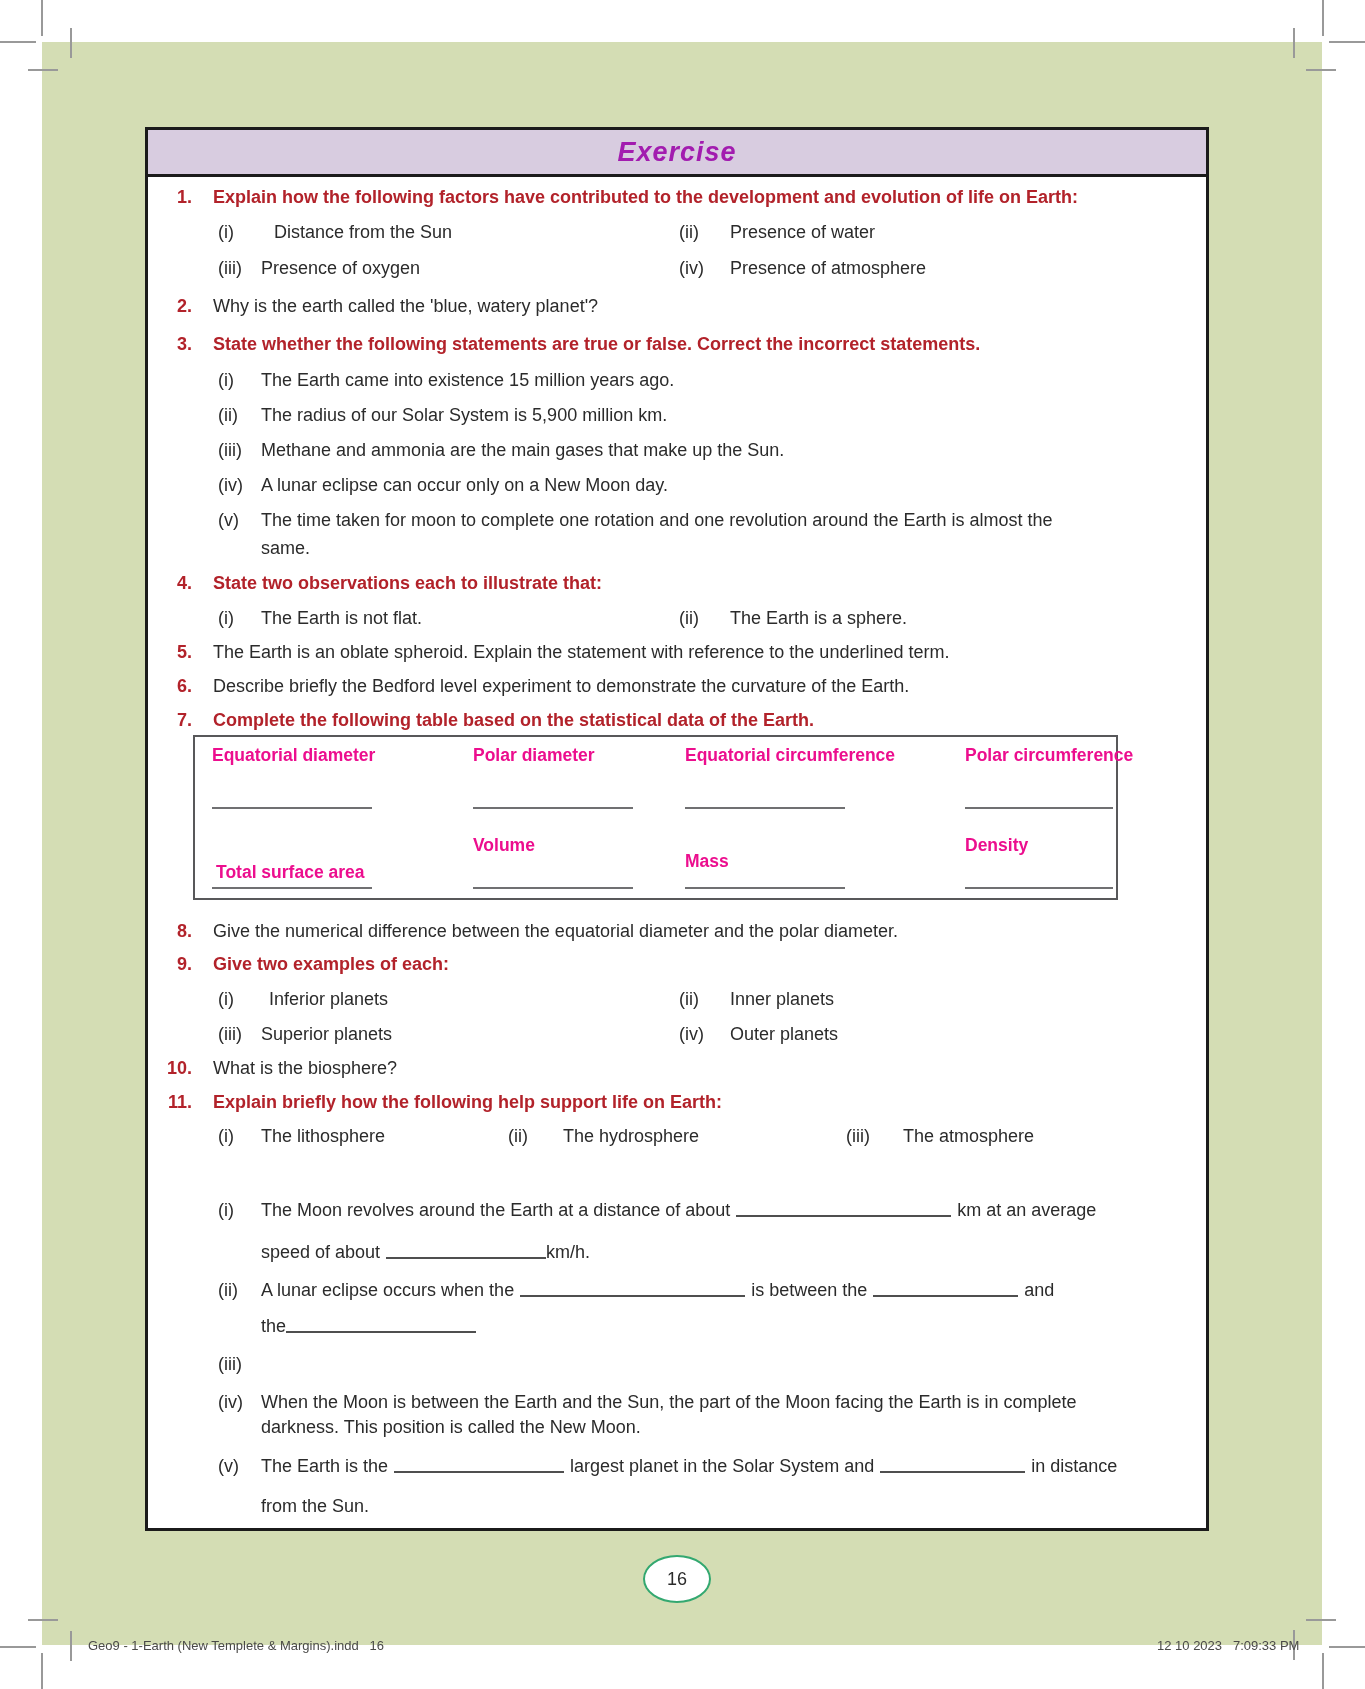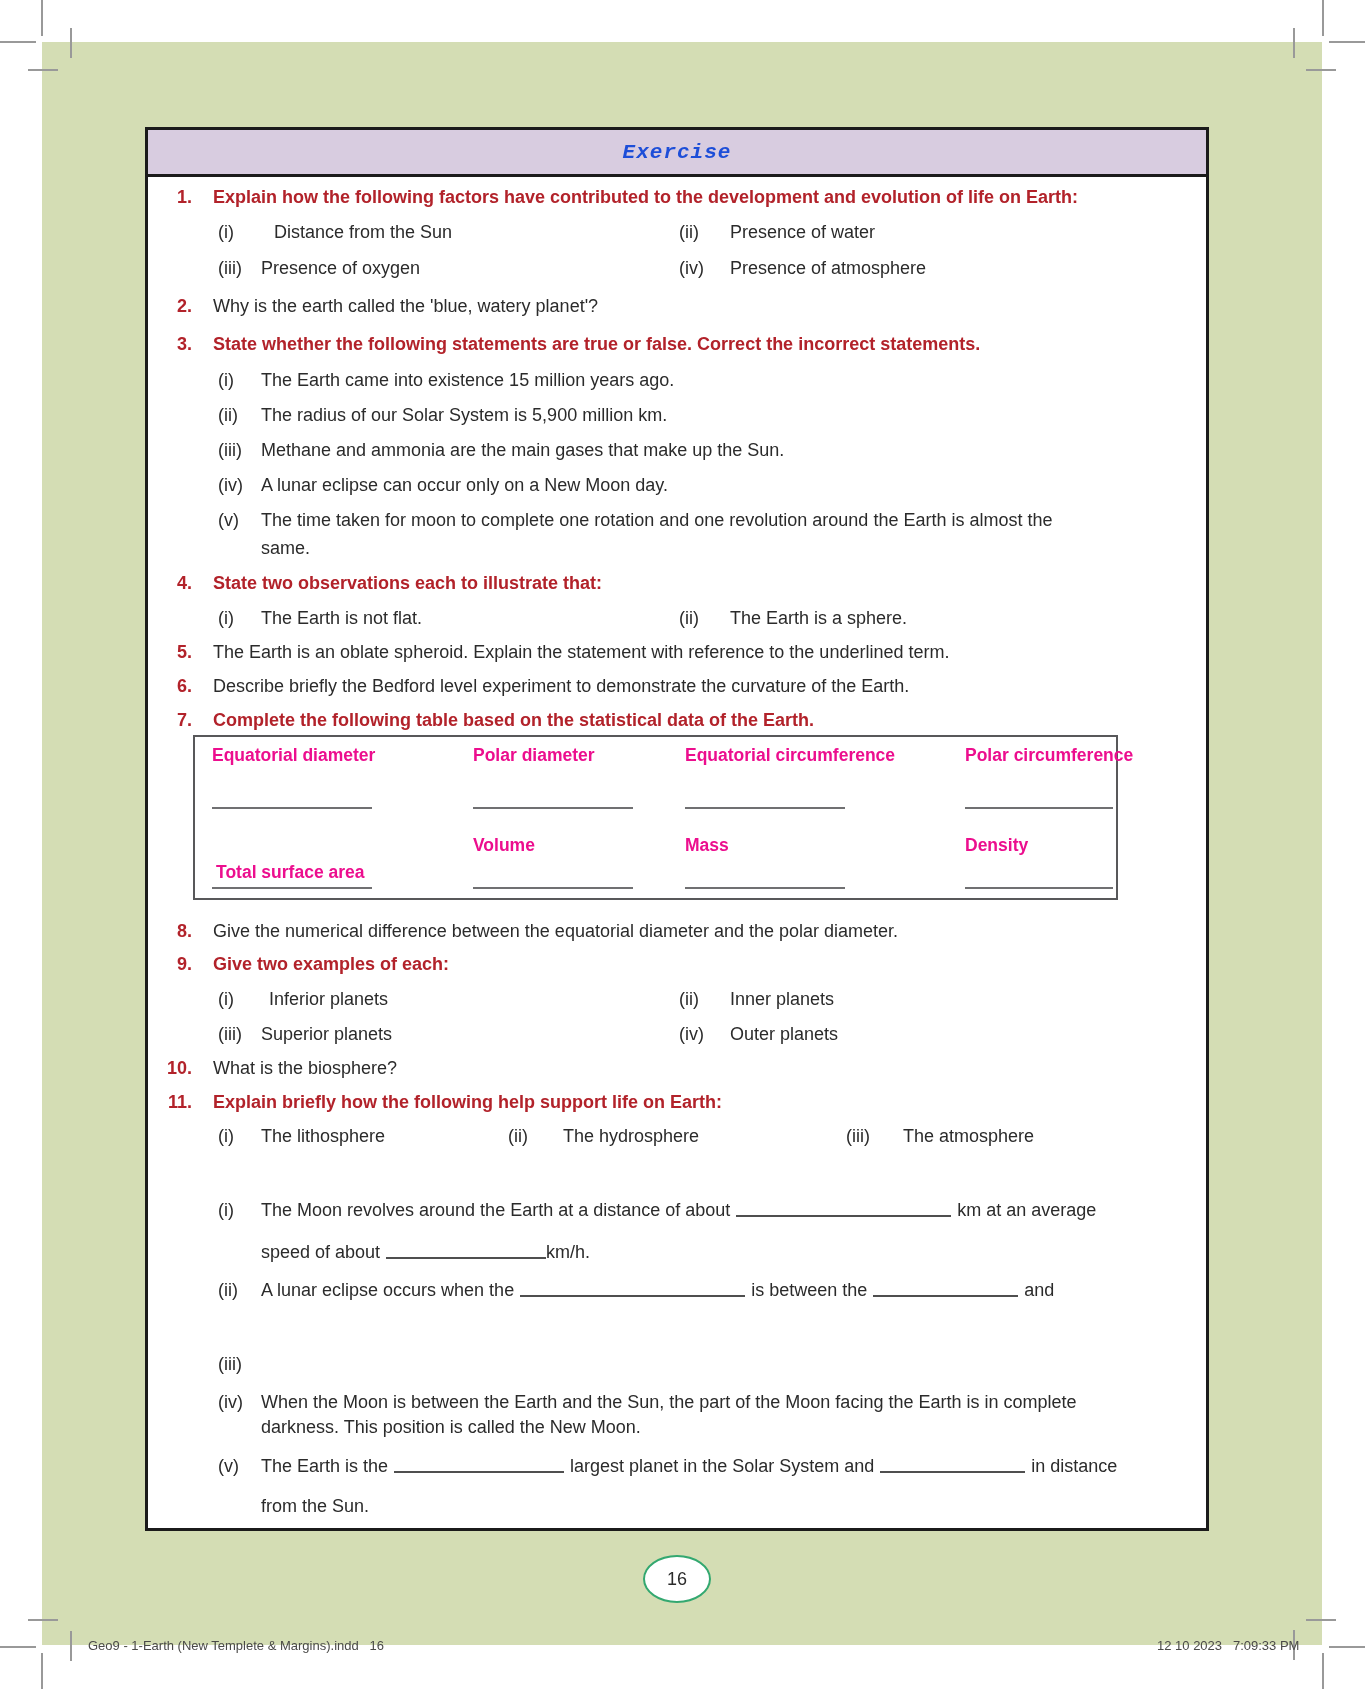--- a/index.html
+++ b/index.html
@@ -11,22 +11,22 @@
   .sheet{position:absolute;left:42px;top:42px;width:1280px;height:1603px;background:#d4ddb4;}
   
   .cm{position:absolute;background:#999;}
   .cm.v{width:2px;}
   .cm.h{height:2px;}
   
   .ex-box{position:absolute;left:145px;top:127px;width:1064px;height:1404px;
     background:#ffffff;border:3px solid #1b1b1b;box-sizing:border-box;}
   .ex-head{height:44px;background:#d8cce0;border-bottom:3px solid #1b1b1b;
     display:flex;align-items:center;justify-content:center;}
-  .ex-title{font-family:Liberation Mono, monospace;font-style:italic;font-weight:bold;
-    font-size:21px;color:#1d4ed8;letter-spacing:1px;}
+  .ex-title{font-family:Liberation Sans, sans-serif;font-style:italic;font-weight:bold;
+    font-size:27px;color:#a21caf;letter-spacing:1px;}
   
   .row{position:absolute;left:0;right:0;font-size:18px;line-height:22px;white-space:nowrap;}
   .qnum{position:absolute;left:0;width:44px;text-align:right;font-weight:bold;color:#b2222a;}
   .qtx{display:block;margin-left:65px;margin-right:12px;}
   .red{color:#b2222a;font-weight:bold;}
   .sm{position:absolute;}
   .st{position:absolute;}
   .ul{}
   .st12{margin-left:113px;margin-right:12px;display:block;}
   .bl{display:inline-block;border-bottom:2px solid #4f4f4f;height:16px;margin:0 6px -1px 6px;}
@@ -154,21 +154,21 @@
     <span class="tl" style="left:17px;top:8px;">Equatorial diameter</span>
     <span class="tl" style="left:278px;top:8px;">Polar diameter</span>
     <span class="tl" style="left:490px;top:8px;">Equatorial circumference</span>
     <span class="tl" style="left:770px;top:8px;">Polar circumference</span>
     <div class="tline" style="left:17px;top:70px;width:160px;"></div>
     <div class="tline" style="left:278px;top:70px;width:160px;"></div>
     <div class="tline" style="left:490px;top:70px;width:160px;"></div>
     <div class="tline" style="left:770px;top:70px;width:148px;"></div>
     <span class="tl" style="left:21px;top:98px;margin-top:27px;">Total surface area</span>
     <span class="tl" style="left:278px;top:98px;">Volume</span>
-    <span class="tl" style="left:490px;top:98px;">Mass</span>
+    <span class="tl" style="left:490px;top:114px;">Mass</span>
     <span class="tl" style="left:770px;top:98px;">Density</span>
     <div class="tline" style="left:17px;top:150px;width:160px;"></div>
     <div class="tline" style="left:278px;top:150px;width:160px;"></div>
     <div class="tline" style="left:490px;top:150px;width:160px;"></div>
     <div class="tline" style="left:770px;top:150px;width:148px;"></div>
   </div>
 
   <div class="row" style="top:790px;">
     <span class="qnum">8.</span>
     <span class="qtx">Give the numerical difference between the equatorial diameter and the polar diameter.</span>
@@ -215,20 +215,23 @@
     <span class="st12"><span>The Moon revolves around the Earth at a distance of about</span><span class="bl" style="width:215px;"></span><span>km at an average</span></span>
   </div>
   <div class="row" style="top:1111px;">
     <span class="st12"><span>speed of about</span><span class="bl m0r" style="width:160px;"></span><span>km/h.</span></span>
   </div>
 
   <div class="row" style="top:1149px;">
     <span class="sm" style="left:70px;">(ii)</span>
     <span class="st12"><span>A lunar eclipse occurs when the</span><span class="bl" style="width:225px;"></span><span>is between the</span><span class="bl" style="width:145px;"></span><span>and</span></span>
   </div>
+  <div class="row" style="top:1185px;">
+    <span class="st12"><span>the</span><span class="bl m0l" style="width:190px;"></span></span>
+  </div>
 
   <div class="row" style="top:1223px;">
     <span class="sm" style="left:70px;">(iii)</span>
   </div>
 
   <div class="row" style="top:1261px;">
     <span class="sm" style="left:70px;">(iv)</span>
     <span class="st" style="left:113px;">When the Moon is between the Earth and the Sun, the part of the Moon facing the Earth is in complete</span>
   </div>
   <div class="row" style="top:1286px;">

